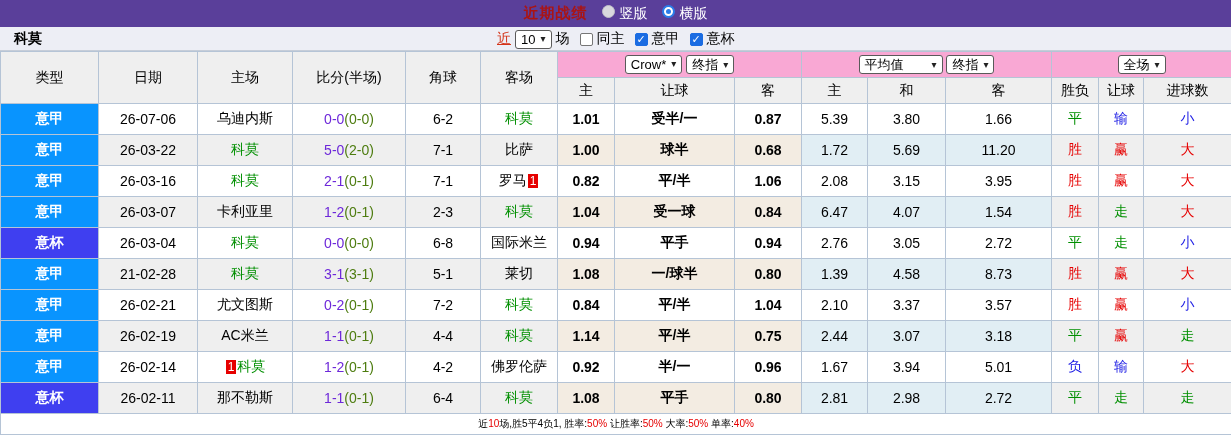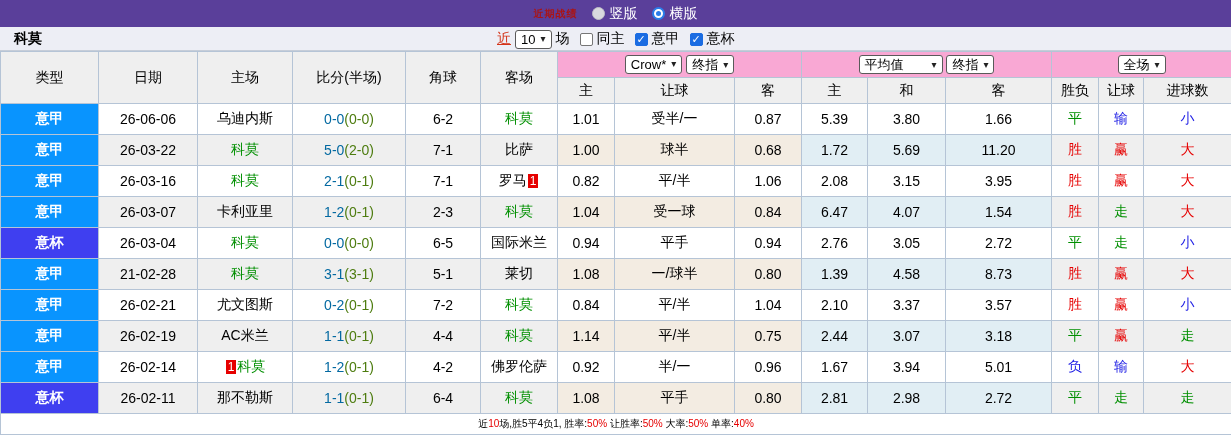--- a/index.html
+++ b/index.html
@@ -6,22 +6,22 @@
   body {
     width:1231px; height:435px; overflow:hidden;
     font-family:"Liberation Sans","DejaVu Sans",sans-serif;
     font-size:14px; color:#000; background:#fff;
   }
   
   .topbar {
     height:27px; background:#5a3f9a;
     display:flex; align-items:center; justify-content:center; gap:14px;
   }
-  .topbar .title { font-weight:bold; font-size:10px; color:#aa1414; letter-spacing:1px; }
-  .radio-group { display:inline-flex; align-items:center; gap:5px; color:#fff; cursor:pointer; }
+  .topbar .title { font-weight:bold; font-size:15px; color:#aa1414; letter-spacing:1px; }
+  .radio-group { display:inline-flex; gap:5px; color:#fff; cursor:pointer; }
   .radio { width:13px; height:13px; border-radius:50%; display:inline-flex; align-items:center; justify-content:center; }
   .radio.off { background:#d9d9de; border:1px solid #c0c0c8; }
   .radio.on  { background:#fff; border:2px solid #2b7de9; }
   .radio.on::after { content:""; width:5px; height:5px; border-radius:50%; background:#2b7de9; }
   
   .controls {
     height:24px; background:#edeef5; position:relative;
     display:flex; align-items:center; border-bottom:1px solid #c6cdd8;
   }
   .controls .team { font-weight:bold; margin-left:14px; }
@@ -44,31 +44,31 @@
   .checkbox.checked { background:#1b6ce2; border-color:#1b6ce2; }
   .checkbox.checked::after { content:"✓"; color:#fff; font-size:11px; font-weight:bold; line-height:1; }
   
   table { width:1231px; border-collapse:collapse; table-layout:fixed; }
   th, td { border:1px solid #b5c4d6; text-align:center; overflow:hidden; white-space:nowrap; }
   thead th { background:#efefef; font-weight:normal; height:26px; }
   thead tr.select-row th { height:26px; }
   tbody td { height:31px; }
   tbody tr.odd  td { background:#fff; }
   tbody tr.even td { background:#efefef; }
-  tbody td.ah { background:#faf4ec; }
+  tbody td.ah { background:#faf4ec;font-weight:bold; }
   tbody tr.even td.ah { background:#f3ece2; }
   tbody td.eu { background:#e9f5f9; }
   tbody tr.even td.eu { background:#e1eef4; }
   tbody td.league { color:#fff; font-weight:bold; }
   tfoot td { height:21px; background:#fff; font-size:10px; }
   .c-red   { color:#e60000; }
   .c-green { color:#008f00; }
   .c-blue  { color:#2323e5; }
   .c-black { color:#000; }
-  .score .ft { color:#0369a1; }
+  .score .ft { color:#6d28d9; }
   .score .ht { color:#4d7c0f; }
   .badge {
     display:inline-block; background:#e60000; color:#fff;
     font-size:12px; line-height:14px; padding:0 2px; margin:0 1px;
   }
   .th-selects { background:#f9a8d4; }
   .team-link { cursor:pointer;margin-top:48px; }
 </style>
 </head>
 <body>
@@ -164,21 +164,21 @@
       <th>和</th>
       <th>客</th>
       <th>胜负</th>
       <th>让球</th>
       <th>进球数</th>
     </tr>
   </thead>
   <tbody>
       <tr class="odd">
         <td class="league" style="background: rgb(9, 148, 254);">意甲</td>
-        <td>26-06-06</td>
+        <td>26-07-06</td>
         <td><span class="team-link c-black">乌迪内斯</span></td>
         <td class="score"><span class="ft">0-0</span><span class="ht">(0-0)</span></td>
         <td>6-2</td>
         <td><span class="team-link c-green">科莫</span></td>
         <td class="ah">1.01</td>
         <td class="ah">受半/一</td>
         <td class="ah">0.87</td>
         <td class="eu">5.39</td>
         <td class="eu">3.80</td>
         <td class="eu">1.66</td>
@@ -235,21 +235,21 @@
         <td class="eu">1.54</td>
         <td class="res c-red">胜</td>
         <td class="res c-green">走</td>
         <td class="res c-red">大</td>
       </tr>
       <tr class="odd">
         <td class="league" style="background: rgb(63, 63, 240);">意杯</td>
         <td>26-03-04</td>
         <td><span class="team-link c-green">科莫</span></td>
         <td class="score"><span class="ft">0-0</span><span class="ht">(0-0)</span></td>
-        <td>6-5</td>
+        <td>6-8</td>
         <td><span class="team-link c-black">国际米兰</span></td>
         <td class="ah">0.94</td>
         <td class="ah">平手</td>
         <td class="ah">0.94</td>
         <td class="eu">2.76</td>
         <td class="eu">3.05</td>
         <td class="eu">2.72</td>
         <td class="res c-green">平</td>
         <td class="res c-green">走</td>
         <td class="res c-blue">小</td>

